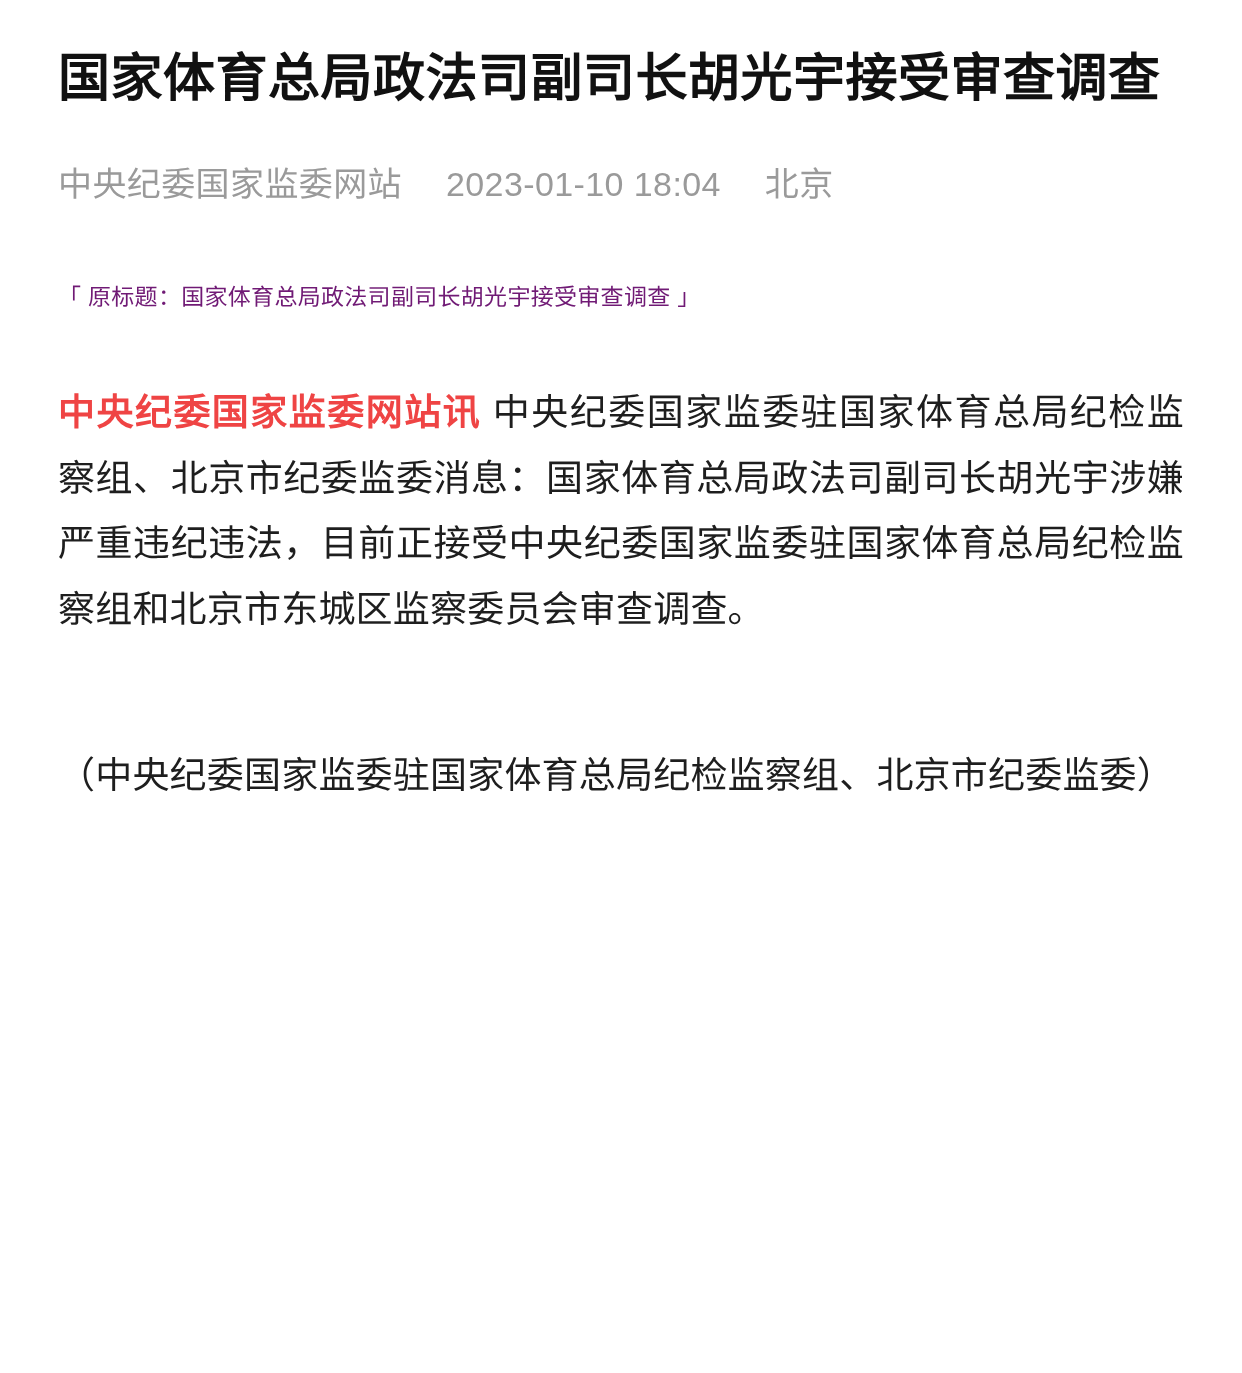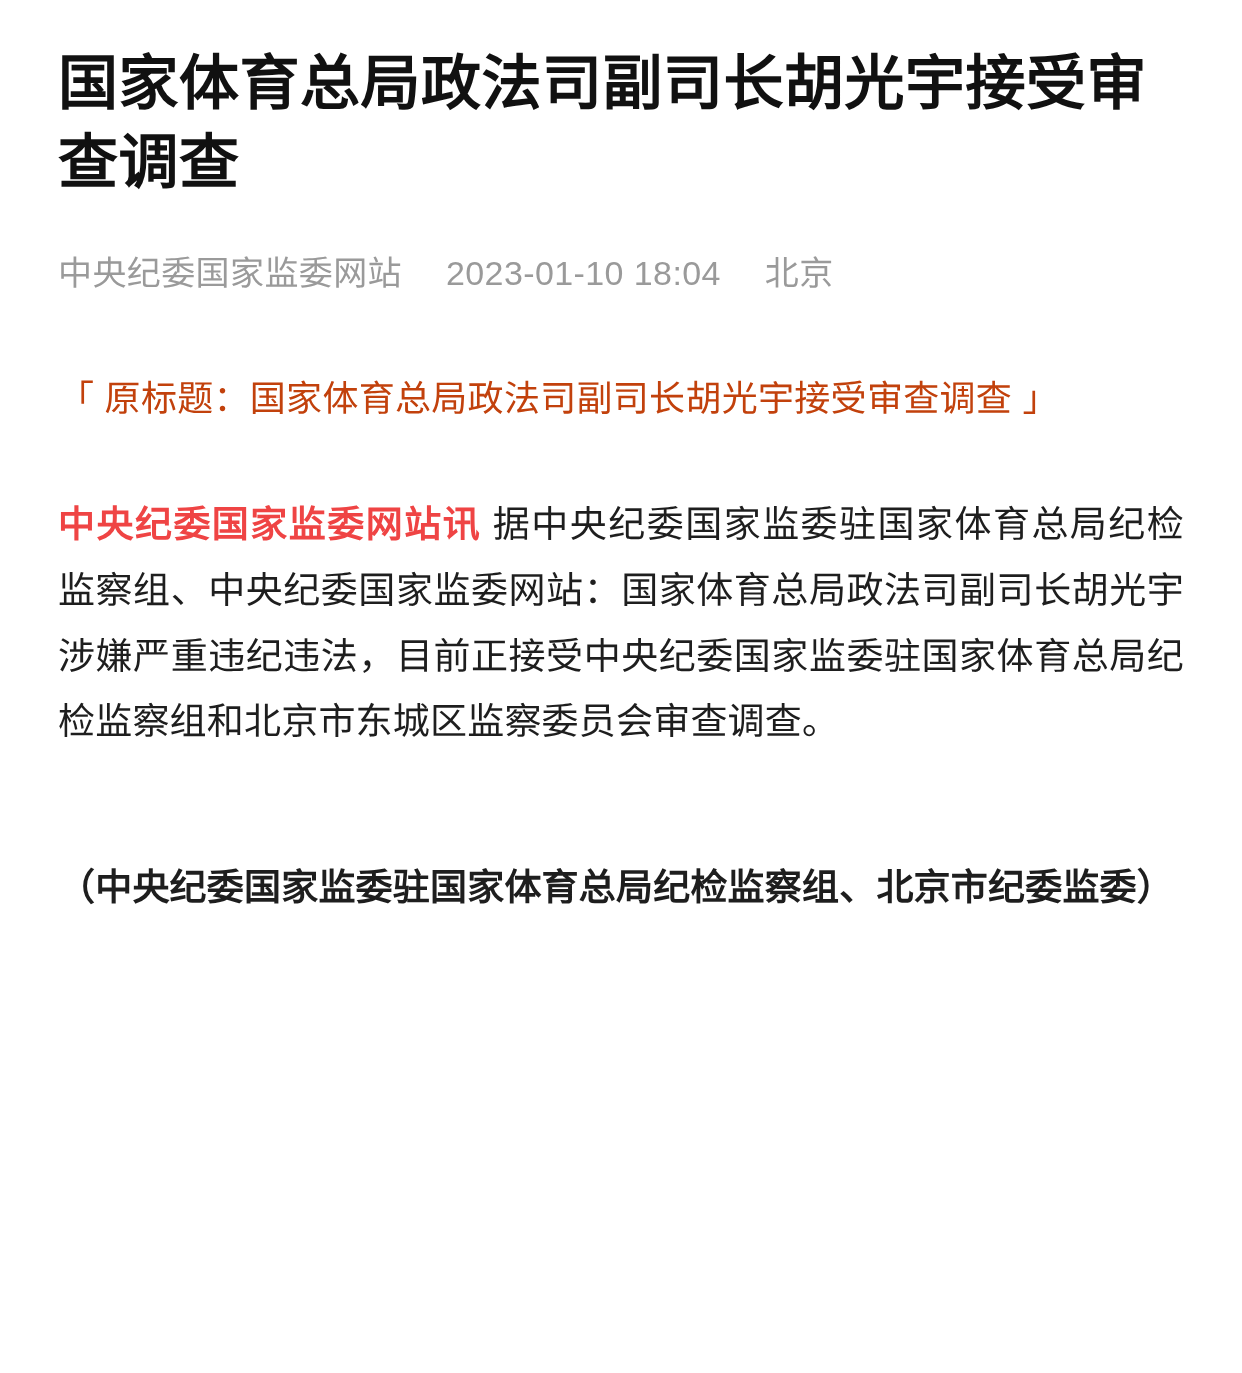--- a/index.html
+++ b/index.html
@@ -12,21 +12,21 @@
     min-height: 1373px;
     font-family: "Liberation Sans", "DejaVu Sans", sans-serif;
     color: #1a1a1a;
     -webkit-font-smoothing: antialiased;
   }
   .article {
     padding: 44px 58px 40px 58px;
     box-sizing: border-box;
   }
   .article-title {
-    font-size: 60px;
+    font-size: 52px;
     line-height: 1.32;
     font-weight: 700;
     letter-spacing: 0.5px;
     color: #111111;
     margin: 0 0 48px 0;
     max-width: 1135px;
   }
   .meta-row {
     display: flex;
     align-items: baseline;
@@ -35,22 +35,22 @@
     color: #9a9a9a;
     font-size: 34px;
     line-height: 1.4;
     letter-spacing: 0.4px;
   }
   .meta-source { white-space: nowrap; }
   .meta-datetime { white-space: nowrap; }
   .meta-location { white-space: nowrap; }
 
   .original-title {
-    color: #c2410c;
-    font-size: 36px;
+    color: #701a75;
+    font-size: 23px;
     line-height: 1.72;
     margin: 0 0 62px 0;
     letter-spacing: 0.3px;
     max-width: 1130px;
   }
 
   .body-paragraph {
     font-size: 37px;
     line-height: 1.78;
     color: #1e1e1e;
@@ -65,40 +65,39 @@
     color: #ef4444;
   }
   .signature {
     font-size: 37px;
     line-height: 1.78;
     color: #1e1e1e;
     margin: 0;
     letter-spacing: 0.2px;
     max-width: 1132px;
     text-indent: 0;
-    font-weight: bold;
   }
   .spacer-gap { height: 46px; }
 </style>
 </head>
 <body>
 
 <div class="article">
 
   <h1 class="article-title">国家体育总局政法司副司长胡光宇接受审查调查</h1>
 
   <div class="meta-row">
     <span class="meta-source">中央纪委国家监委网站</span>
     <span class="meta-datetime">2023-01-10 18:04</span>
     <span class="meta-location">北京</span>
   </div>
 
   <p class="original-title">「 原标题：国家体育总局政法司副司长胡光宇接受审查调查 」</p>
 
   <p class="body-paragraph">
-    <span class="lead-source">中央纪委国家监委网站讯</span><span> 据中央纪委国家监委驻国家体育总局纪检监察组、中央纪委国家监委网站：国家体育总局政法司副司长胡光宇涉嫌严重违纪违法，目前正接受中央纪委国家监委驻国家体育总局纪检监察组和北京市东城区监察委员会审查调查。</span>
+    <span class="lead-source">中央纪委国家监委网站讯</span><span> 中央纪委国家监委驻国家体育总局纪检监察组、北京市纪委监委消息：国家体育总局政法司副司长胡光宇涉嫌严重违纪违法，目前正接受中央纪委国家监委驻国家体育总局纪检监察组和北京市东城区监察委员会审查调查。</span>
   </p>
 
   <div class="spacer-gap"></div>
 
   <p class="signature">（中央纪委国家监委驻国家体育总局纪检监察组、北京市纪委监委）</p>
 
 </div>
 
 </body></html>

